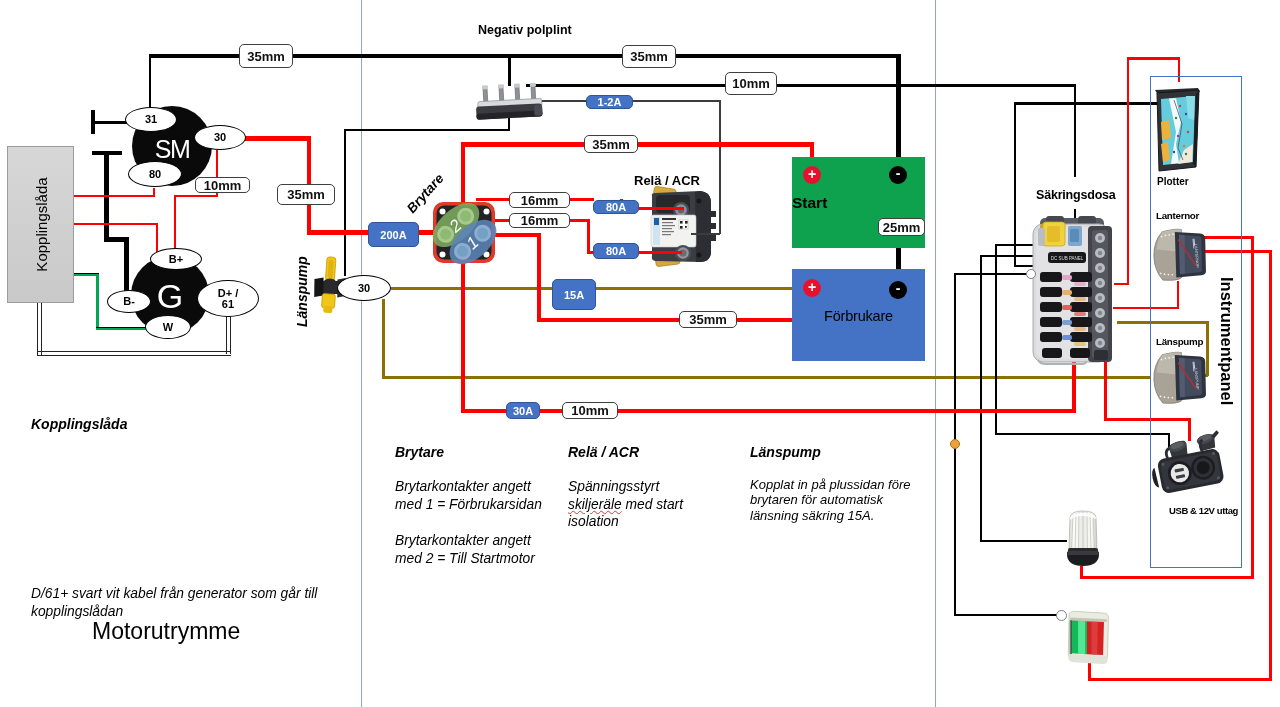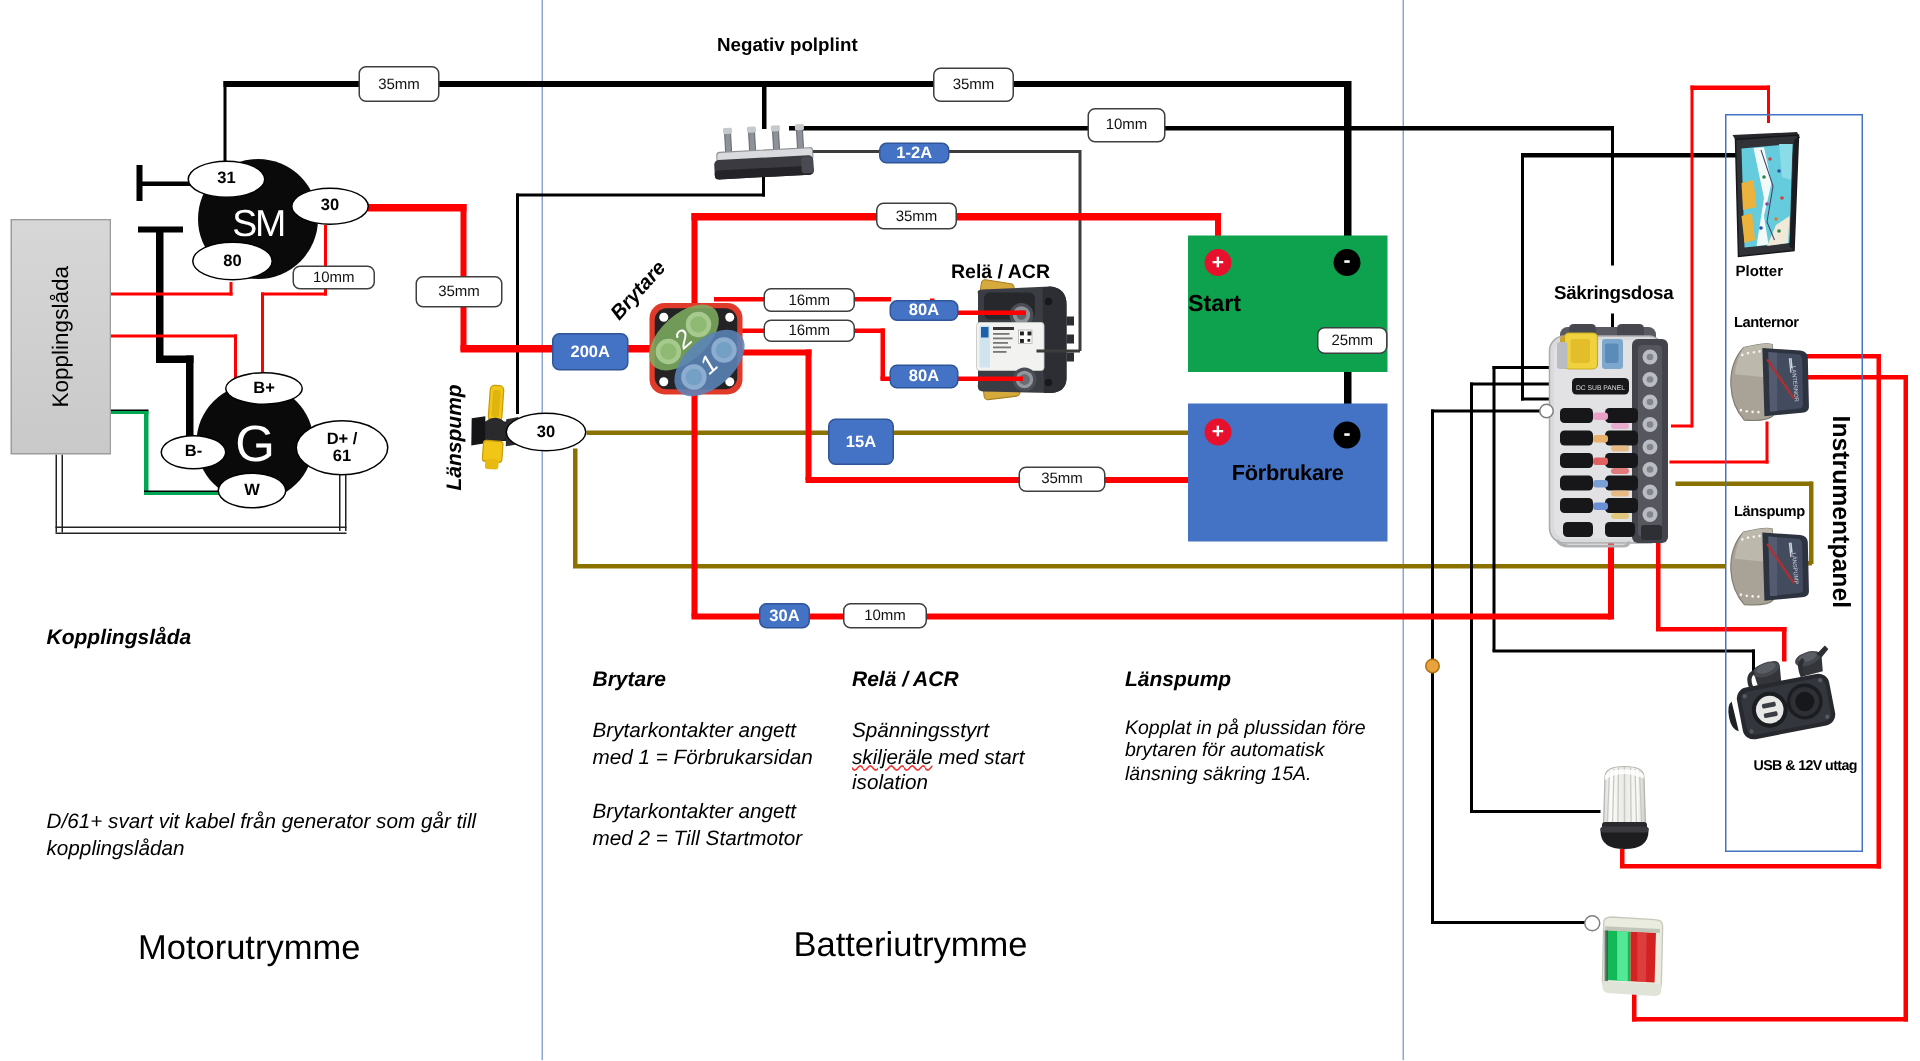--- a/index.html
+++ b/index.html
@@ -1,21 +1,21 @@
 <!DOCTYPE html>
 <html><head>
 <meta charset="utf-8">
 <style>
   html,body{margin:0;padding:0;background:#fff;}
   #c{position:relative;width:1280px;height:707px;overflow:hidden;background:#fff;
      font-family:"Liberation Sans",sans-serif;}
   .w{position:absolute;}
   .lab{position:absolute;background:#fff;border:1.5px solid #3f3f3f;border-radius:5px;
        display:flex;align-items:center;justify-content:center;
-       font-weight:normal;font-size:10px;color:#111;box-sizing:border-box;z-index:30;text-align:right;}
+       font-weight:bold;font-size:13px;color:#111;box-sizing:border-box;z-index:30;text-align:right;}
   .blab{position:absolute;background:#4472c4;border:1px solid #2f5597;border-radius:5px;
        display:flex;align-items:center;justify-content:center;
        font-weight:bold;font-size:11px;color:#fff;box-sizing:border-box;z-index:30;}
   .ell{position:absolute;background:#fff;border:1.8px solid #000;border-radius:50%;
        display:flex;align-items:center;justify-content:center;
        font-weight:bold;font-size:11px;color:#000;box-sizing:border-box;z-index:22;text-align:center;line-height:11px;}
   .txt{position:absolute;color:#000;}
   .it{font-style:italic;font-size:13.8px;line-height:17.6px;}
   .hd{font-style:italic;font-weight:bold;font-size:14px;}
   svg{position:absolute;z-index:20;}
@@ -177,52 +177,51 @@
 <div class="ell" style="left:197px;top:280px;width:62px;height:37px">D+ /<br>61</div>
 <div class="ell" style="left:145px;top:315px;width:46px;height:24px">W</div>
 <div class="ell" style="left:337px;top:275px;width:54px;height:26px">30</div>
 
 <div class="w" style="left:7px;top:146px;width:67px;height:157px;background:linear-gradient(180deg,#d7d7d7,#c9c9c9);border:1px solid #9c9c9c;box-sizing:border-box;z-index:5"></div>
 <div class="txt" style="left:-24px;top:216px;width:130px;text-align:center;font-size:15px;transform:rotate(-90deg);z-index:6">Kopplingslåda</div>
 
 <div class="w" style="left:792px;top:157px;width:133px;height:91px;background:#0fa24e;z-index:10"></div>
 <div class="txt" style="left:792px;top:194px;width:133px;text-align:left;font-weight:bold;font-size:15.5px;z-index:11">Start</div>
 <div class="w" style="left:792px;top:269px;width:133px;height:92px;background:#4472c4;z-index:10"></div>
-<div class="txt" style="left:792px;top:308px;width:133px;text-align:center;font-weight:bold;font-size:14.5px;letter-spacing:-0.2px;z-index:11">Förbrukare</div>
+<div class="txt" style="left:792px;top:308px;width:133px;text-align:center;font-weight:normal;font-size:14.5px;letter-spacing:-0.2px;z-index:11">Förbrukare</div>
 <div class="w" style="left:803px;top:166px;width:18px;height:18px;border-radius:50%;background:#e8112d;color:#fff;font-weight:bold;font-size:14px;text-align:center;line-height:17px;z-index:12">+</div>
 <div class="w" style="left:889px;top:166px;width:18px;height:18px;border-radius:50%;background:#000;color:#fff;font-weight:bold;font-size:14px;text-align:center;line-height:15px;z-index:12">-</div>
 <div class="w" style="left:803px;top:279px;width:18px;height:18px;border-radius:50%;background:#e8112d;color:#fff;font-weight:bold;font-size:14px;text-align:center;line-height:17px;z-index:12">+</div>
 <div class="w" style="left:889px;top:281px;width:18px;height:18px;border-radius:50%;background:#000;color:#fff;font-weight:bold;font-size:14px;text-align:center;line-height:15px;z-index:12">-</div>
 
 <div class="txt" style="left:478px;top:23px;font-weight:bold;font-size:12.5px">Negativ polplint</div>
 <div class="txt" style="left:634px;top:173px;font-weight:bold;font-size:13px">Relä / ACR</div>
 <div class="txt" style="left:1036px;top:188px;font-weight:bold;font-size:12.5px;letter-spacing:-0.2px">Säkringsdosa</div>
 <div class="txt" style="left:415px;top:201px;font-weight:bold;font-style:italic;font-size:13.5px;transform:rotate(-48deg);transform-origin:left bottom;z-index:25">Brytare</div>
 <div class="txt" style="left:268px;top:292px;font-weight:bold;font-style:italic;font-size:14px;transform:rotate(-90deg);z-index:25;width:68px;text-align:center;left:268px;top:285px">Länspump</div>
 <div class="txt" style="left:1236px;top:277px;font-weight:bold;font-size:16.5px;transform:rotate(90deg);transform-origin:left top;z-index:25;white-space:nowrap">Instrumentpanel</div>
 <div class="txt" style="left:1157px;top:176px;font-weight:bold;font-size:10px">Plotter</div>
 <div class="txt" style="left:1156px;top:210px;font-weight:bold;font-size:9.8px;letter-spacing:-0.3px">Lanternor</div>
 <div class="txt" style="left:1156px;top:336px;font-weight:bold;font-size:9.8px;letter-spacing:-0.3px">Länspump</div>
 <div class="txt" style="left:1169px;top:505px;font-weight:bold;font-size:9.5px;letter-spacing:-0.4px">USB &amp; 12V uttag</div>
 
 <div class="txt hd" style="left:31px;top:416px">Kopplingslåda</div>
-<div class="txt it" style="left:31px;top:539px">D/61+ svart vit kabel från generator som går till<br>kopplingslådan</div>
+<div class="txt it" style="left:31px;top:585px">D/61+ svart vit kabel från generator som går till<br>kopplingslådan</div>
 <div class="txt" style="left:92px;top:618px;font-size:23px">Motorutrymme</div>
 
 <div class="txt hd" style="left:395px;top:444px">Brytare</div>
 <div class="txt it" style="left:395px;top:478px">Brytarkontakter angett<br>med 1 = Förbrukarsidan</div>
 <div class="txt it" style="left:395px;top:532px">Brytarkontakter angett<br>med 2 = Till Startmotor</div>
 
 <div class="txt hd" style="left:568px;top:444px">Relä / ACR</div>
 <div class="txt it" style="left:568px;top:478px">Spänningsstyrt<br><span style="text-decoration:underline;text-decoration-style:wavy;text-decoration-color:#e33;text-decoration-thickness:1px">skiljeräle</span> med start<br>isolation</div>
 
 <div class="txt hd" style="left:750px;top:444px">Länspump</div>
 <div class="txt it" style="left:750px;top:477px;font-size:13px;line-height:15.4px">Kopplat in på plussidan före<br>brytaren för automatisk<br>länsning säkring 15A.</div>
 
-<div class="txt" style="left:529px;top:616px;font-size:23px">Batteriutrymme</div>
 
 <svg style="left:474px;top:76px" width="72" height="48" viewBox="0 0 72 48">
  <g transform="rotate(-3 36 30)">
   <rect x="10" y="11" width="4" height="14" fill="#8d9198" stroke="#5d6066" stroke-width="0.6"></rect>
   <rect x="26" y="11" width="4" height="14" fill="#8d9198" stroke="#5d6066" stroke-width="0.6"></rect>
   <rect x="42" y="11" width="4" height="14" fill="#8d9198" stroke="#5d6066" stroke-width="0.6"></rect>
   <rect x="58" y="11" width="4" height="14" fill="#8d9198" stroke="#5d6066" stroke-width="0.6"></rect>
   <rect x="9" y="8" width="6" height="4" rx="1" fill="#c7cacd"></rect>
   <rect x="25" y="8" width="6" height="4" rx="1" fill="#c7cacd"></rect>
   <rect x="41" y="8" width="6" height="4" rx="1" fill="#c7cacd"></rect>

